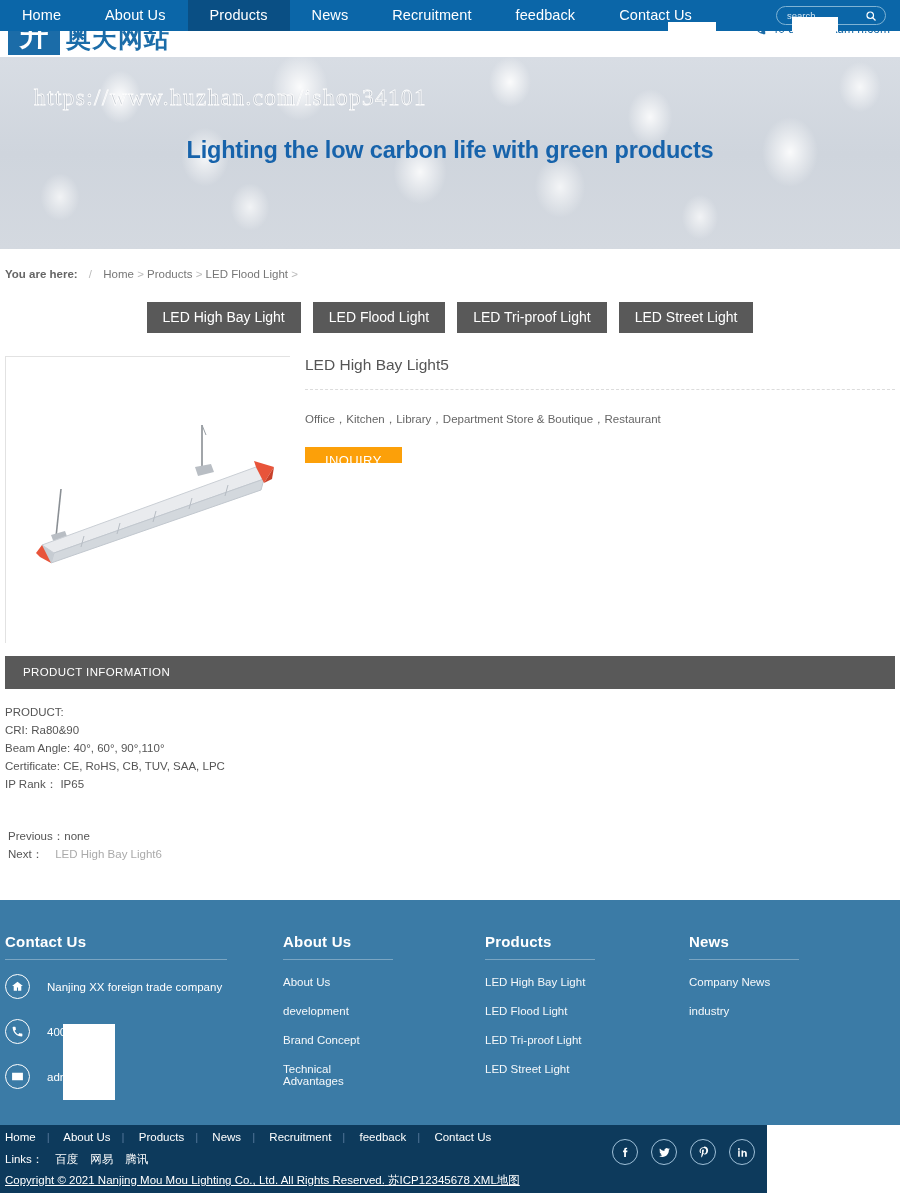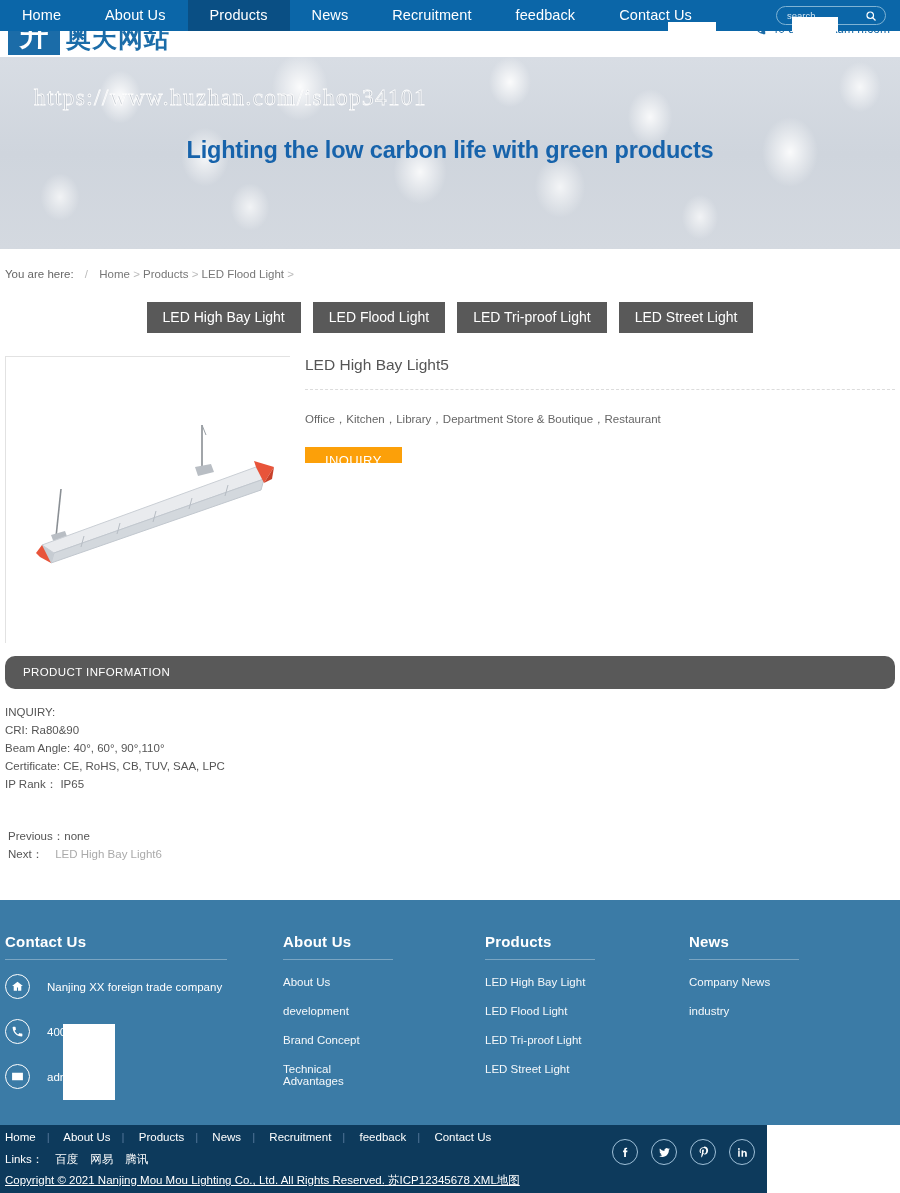--- a/index.html
+++ b/index.html
@@ -125,21 +125,21 @@
   
   .crumbwrap {
     position: absolute; top: 249px; left: 0;
     width: 900px; height: 48px;
     background: #ffffff;
   }
   .crumb {
     position: absolute; left: 5px; top: 19px;
     font-size: 11.5px; color: #777;
   }
-  .crumb .lbl { color: #666; }
+  .crumb .lbl { color: #666; font-weight: bold; }
   .crumb .sep { color: #bbb; margin: 0 8px; }
   .crumb a { color: #777; text-decoration: none; }
 
   
   .cats {
     position: absolute; top: 302px; left: 0;
     width: 900px;
     display: flex; justify-content: center; gap: 12px;
   }
   .cat {
@@ -177,21 +177,21 @@
     border: 0; cursor: pointer;
     font-family: "Liberation Sans", sans-serif;
   }
 
   
   .pibar {
     position: absolute; top: 656px; left: 5px;
     width: 890px; height: 33px;
     background: #595959; color: #ffffff;
     font-size: 11.5px; letter-spacing: .4px;
-    line-height: 33px; padding-left: 18px; border-radius: 10px;
+    line-height: 33px; padding-left: 18px;
   }
   .specs {
     position: absolute; top: 703px; left: 5px;
     width: 600px;
     font-size: 11.5px; color: #555; line-height: 18px;
   }
   .prevnext {
     position: absolute; top: 827px; left: 8px;
     font-size: 11.5px; color: #555; line-height: 18px;
   }
@@ -361,21 +361,21 @@
   </div>
   <div class="prod-info">
     <h1 class="prod-title">LED High Bay Light5</h1>
     <div class="prod-apps">Office，Kitchen，Library，Department Store &amp; Boutique，Restaurant</div>
     <button class="inquiry">INQUIRY</button>
   </div>
 </div>
 
 <div class="pibar">PRODUCT INFORMATION</div>
 <div class="specs">
-  <div>INQUIRY:</div>
+  <div>PRODUCT:</div>
   <div>CRI: Ra80&amp;90</div>
   <div>Beam Angle: 40°, 60°, 90°,110°</div>
   <div>Certificate: CE, RoHS, CB, TUV, SAA, LPC</div>
   <div>IP Rank： IP65</div>
 </div>
 <div class="prevnext">
   <div>
     <span>Previous：</span><span>none</span>
   </div>
   <div>

